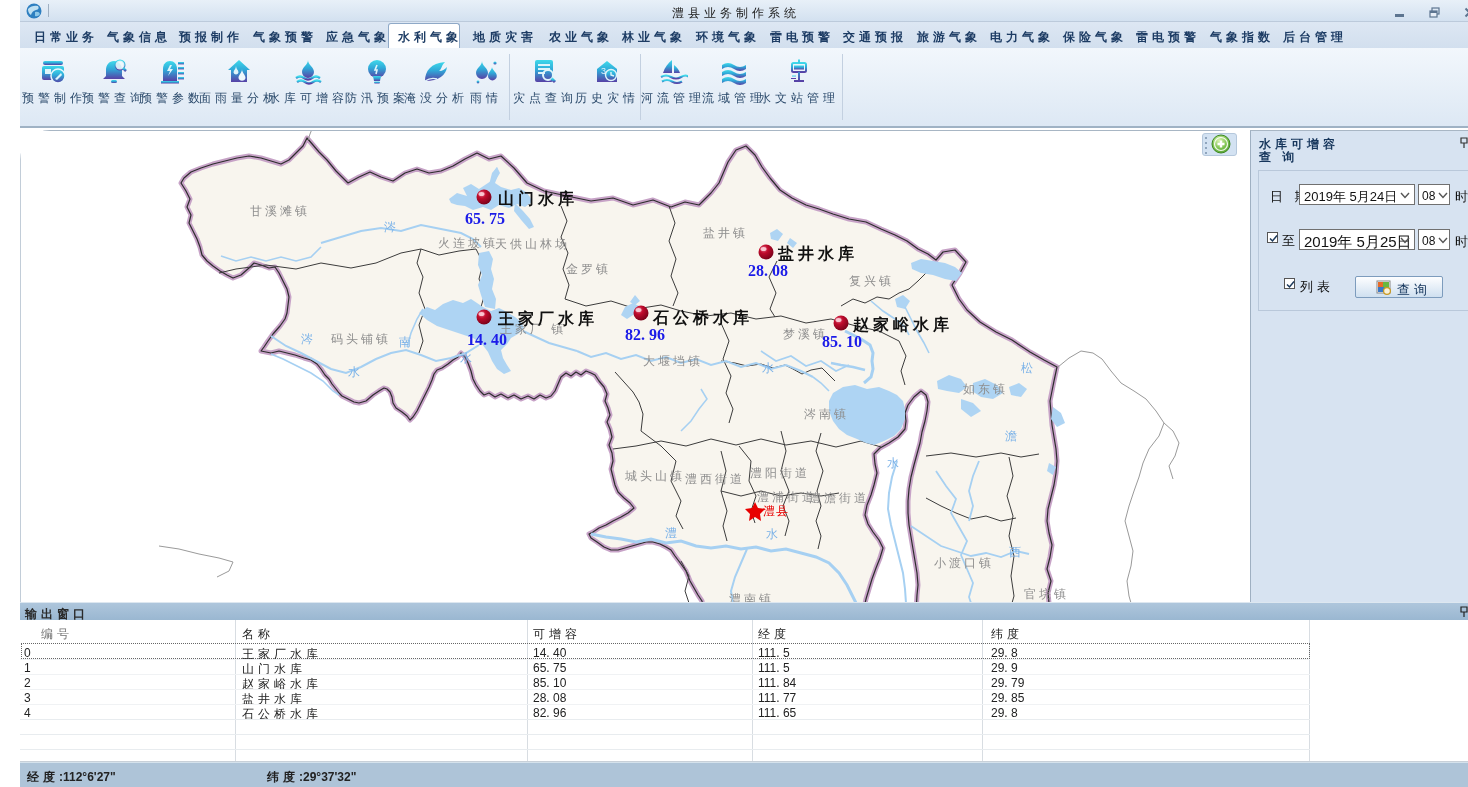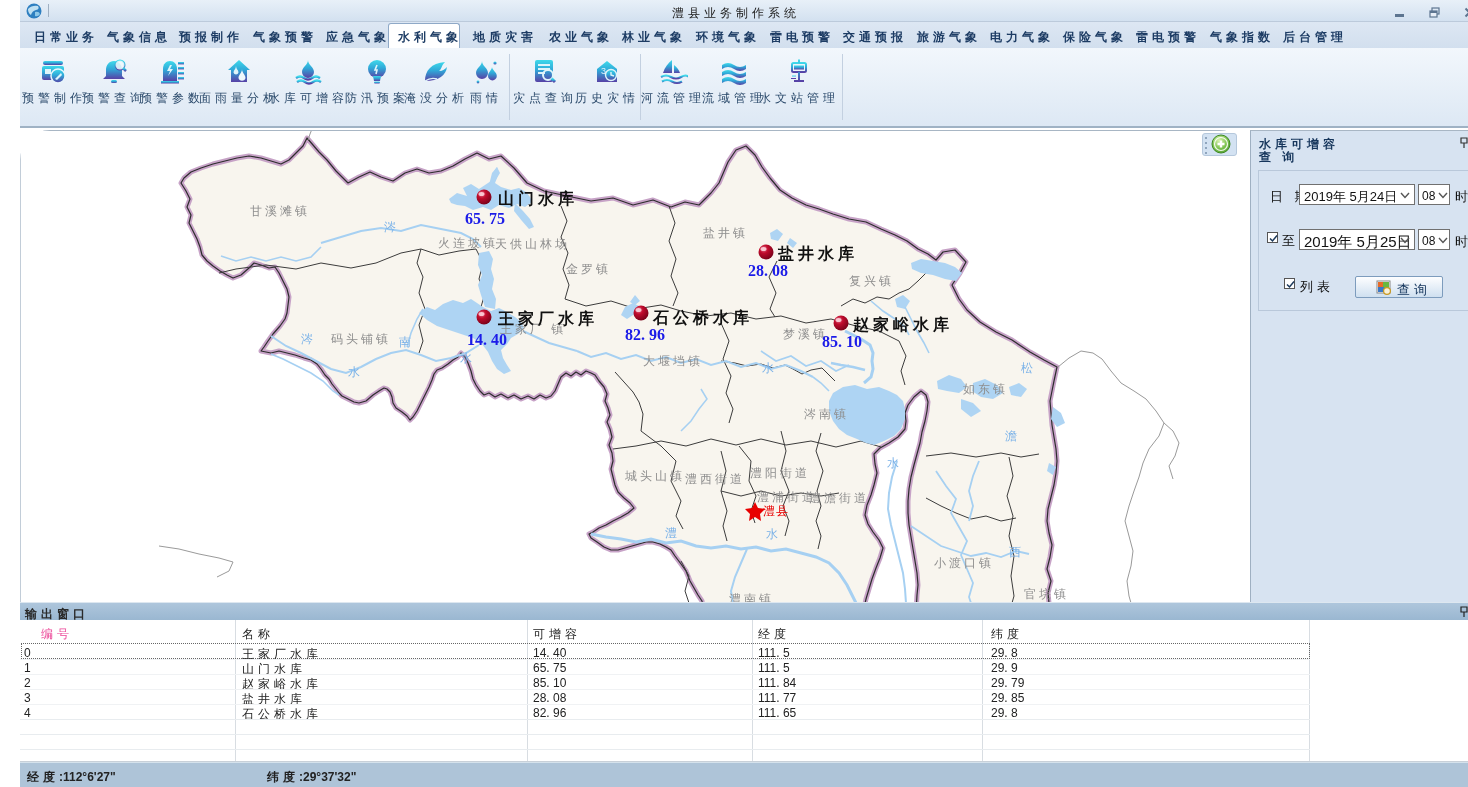--- a/index.html
+++ b/index.html
@@ -395,21 +395,21 @@
 <div id="bpanel">
   <div id="bphead">
     <div class="abs cjk" style="left:5px;top:3px;font-size:12px;font-weight:bold;color:#2a2a2a">输出窗口</div>
     <svg class="abs" style="left:1438px;top:3px" width="12" height="12" viewBox="0 0 12 12">
       <path d="M3 1 L9 1 L9 6 L3 6 Z M6 6 L6 11" stroke="#222" stroke-width="1.2" fill="none"></path>
     </svg>
     <svg class="abs" style="left:1454px;top:4px" width="11" height="11" viewBox="0 0 11 11">
       <path d="M1.5 1.5 L9.5 9.5 M9.5 1.5 L1.5 9.5" stroke="#222" stroke-width="1.5"></path>
     </svg>
   </div>
-  <div class="abs cjk" style="left:21px;top:24px;font-size:12px;color:#ec4899">编号</div>
+  <div class="abs cjk" style="left:21px;top:24px;font-size:12px;color:#737373">编号</div>
   <div class="abs cjk" style="left:222px;top:24px;font-size:12px;color:#222">名称</div>
   <div class="abs cjk" style="left:513px;top:24px;font-size:12px;color:#222">可增容</div>
   <div class="abs cjk" style="left:738px;top:24px;font-size:12px;color:#222">经度</div>
   <div class="abs cjk" style="left:971px;top:24px;font-size:12px;color:#222">纬度</div>
   <div class="abs" style="left:215px;top:18px;width:1px;height:141px;background:#d8dde2"></div>
   <div class="abs" style="left:507px;top:18px;width:1px;height:141px;background:#d8dde2"></div>
   <div class="abs" style="left:732px;top:18px;width:1px;height:141px;background:#d8dde2"></div>
   <div class="abs" style="left:962px;top:18px;width:1px;height:141px;background:#d8dde2"></div>
   <div class="abs" style="left:1289px;top:18px;width:1px;height:141px;background:#d8dde2"></div>
   <div class="abs" style="left:1px;top:41px;width:1289px;height:16px;border:1px dotted #666"></div>

